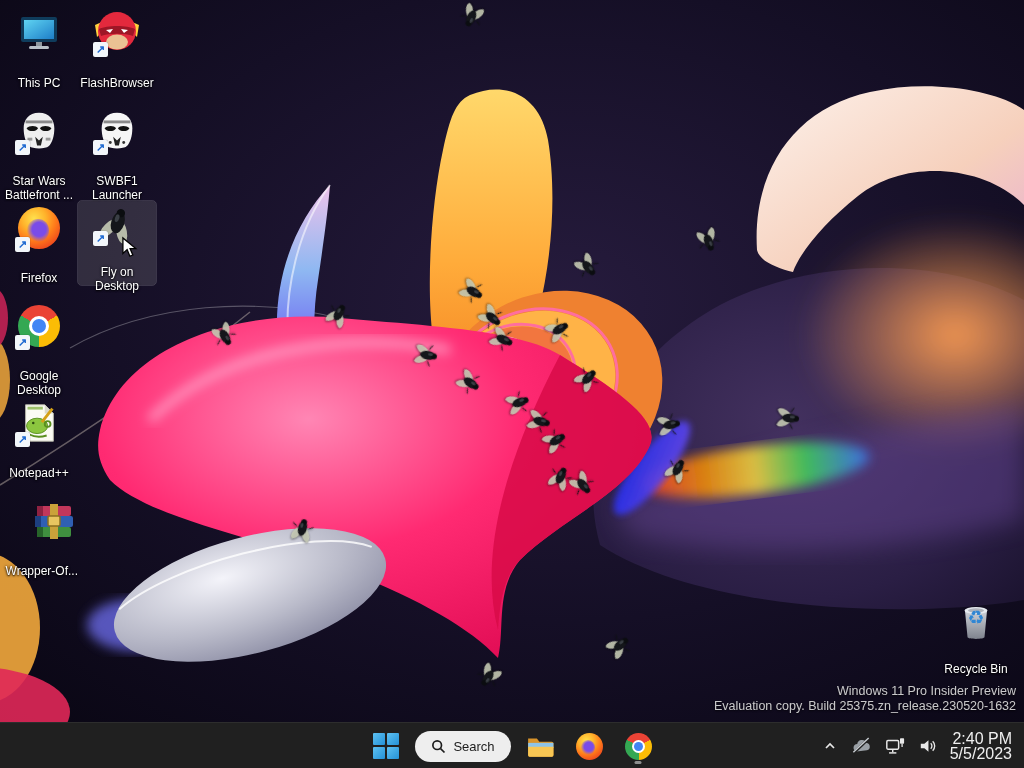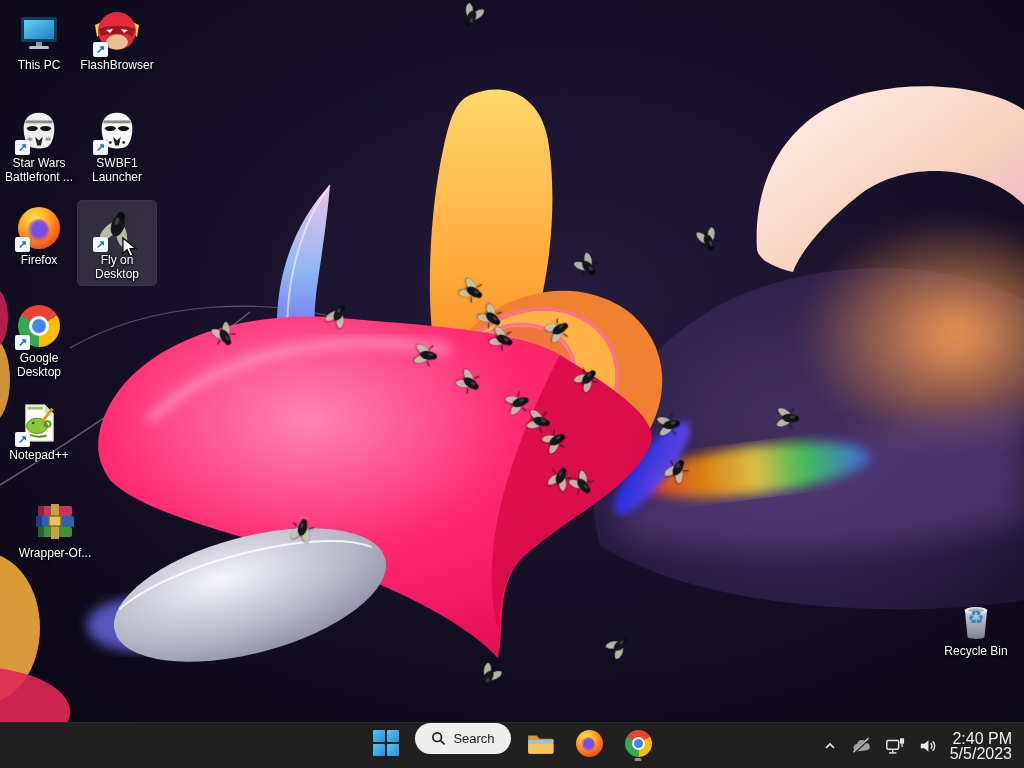--- a/index.html
+++ b/index.html
@@ -12,21 +12,21 @@
 
   
   .flies { position:absolute; left:0; top:0; width:1024px; height:722px; z-index:2; pointer-events:none; }
   .fly { position:absolute; width:28px; height:28px; }
   .fly svg { width:100%; height:100%; filter:drop-shadow(0 1px 1px rgba(0,0,0,.6)); }
 
   
   .dicon { position:absolute; width:78px; z-index:3; display:flex; flex-direction:column;
     align-items:center; padding-top:3px; border-radius:4px; cursor:default; }
   .dicon .glyph { width:48px; height:48px; position:relative; display:flex; align-items:center; justify-content:center; }
-  .dicon .lbl { margin-top:1px; font-size:12px; line-height:14px; color:#fff; text-align:center;
+  .dicon .lbl { margin-top:19px; font-size:12px; line-height:14px; color:#fff; text-align:center;
     text-shadow:0 1px 2px rgba(0,0,0,.95), 0 0 3px rgba(0,0,0,.8); max-width:78px; word-wrap:break-word; }
   .dicon.selected { background:rgba(160,160,160,.22); outline:1px solid rgba(255,255,255,.16); }
   .shortcut-badge { position:absolute; left:0px; bottom:0px; width:15px; height:15px; background:#f2f6fa;
     border-radius:2px; display:flex; align-items:center; justify-content:center;
     font-size:11px; font-weight:bold; color:#1f6ad1; box-shadow:0 0 1px rgba(0,0,0,.6); }
 
   
   .chrome-ball { width:42px; height:42px; border-radius:50%; position:relative;
     background:conic-gradient(from 300deg,#ea4335 0 120deg,#fbbc05 0 240deg,#34a853 0 360deg); }
   .chrome-ball::before { content:""; position:absolute; inset:11px; background:#fff; border-radius:50%; }
@@ -48,21 +48,21 @@
   .watermark { position:absolute; right:8px; bottom:54px; z-index:3; text-align:right;
     color:rgba(235,235,235,.85); font-size:12.5px; line-height:15px; text-shadow:0 1px 2px rgba(0,0,0,.7); }
 
   
   .cursor { position:absolute; left:122px; top:236px; z-index:9; width:22px; height:24px; pointer-events:none; }
 
   
   .taskbar { position:absolute; left:0; bottom:0; width:1024px; height:46px; z-index:8;
     background:#202020; border-top:1px solid #2d2d2d; }
   .tb-center { position:absolute; left:50%; top:0; height:46px; transform:translateX(-50%);
-    display:flex; gap:9px; }
+    display:flex; align-items:center; gap:9px; }
   .tb-btn { width:40px; height:40px; border-radius:5px; display:flex; align-items:center;
     justify-content:center; position:relative; }
   .start-grid { width:26px; height:26px; display:grid; grid-template-columns:12px 12px; grid-template-rows:12px 12px; gap:2px; }
   .start-grid span { background:linear-gradient(135deg,#5ec1f2,#2492d8); border-radius:1px; }
   .search-pill { height:31px; min-width:96px; background:#eeeeee; border-radius:16px;
     display:flex; align-items:center; justify-content:center; gap:7px; padding:0 14px; }
   .search-pill span { font-size:13px; color:#1c1c1c; }
   .run-indicator { position:absolute; bottom:2px; left:50%; transform:translateX(-50%);
     width:7px; height:3px; border-radius:2px; background:#8f8f8f; }
   .tb-right { position:absolute; right:4px; top:0; height:46px; display:flex; align-items:center; }
@@ -500,21 +500,21 @@
       <circle cx="33" cy="25" r="3" fill="none" stroke="#5a8f1f" stroke-width="2"></circle>
       <circle cx="18" cy="24" r="1.3" fill="#2d4a10"></circle>
       <line x1="38" y1="9" x2="27" y2="23" stroke="#d4a017" stroke-width="3"></line>
       <path d="M14,36 q8,4 18,1" stroke="#5a8f1f" stroke-width="2" fill="none"></path>
     </svg>
       <span class="shortcut-badge">↗</span>
     </div>
     <div class="lbl">Notepad++</div>
   </div>
 
-  <div class="dicon" style="left:16px; top:494px;">
+  <div class="dicon" style="left:0px; top:494px;align-items:flex-end;">
     <div class="glyph">
         <svg viewBox="0 0 48 48" width="48" height="48">
       <rect x="7" y="9" width="34" height="10" rx="2" fill="#c2375b"></rect>
           <rect x="7" y="9" width="6" height="10" fill="#8e2242"></rect>
       <rect x="5" y="19" width="38" height="11" rx="2" fill="#2f5fb3"></rect>
           <rect x="5" y="19" width="6" height="11" fill="#1d3f80"></rect>
       <rect x="7" y="30" width="34" height="10" rx="2" fill="#3f8f3f"></rect>
           <rect x="7" y="30" width="6" height="10" fill="#27642a"></rect>
       <rect x="20" y="7" width="8" height="35" fill="#caa23a"></rect>
       <rect x="18" y="19" width="12" height="10" rx="1.5" fill="#e8c560" stroke="#8a6d1f" stroke-width="1.5"></rect>
@@ -535,20 +535,24 @@
           </defs>
       <path d="M13,16 L35,16 L32.5,42 C32.5,44.5 15.5,44.5 15.5,42 Z" fill="url(#bin)" opacity=".95"></path>
       <ellipse cx="24" cy="15.5" rx="11.5" ry="3.6" fill="#e6eaef"></ellipse>
       <ellipse cx="24" cy="15.5" rx="8" ry="2.2" fill="#aeb3bb"></ellipse>
     </svg>
         <span class="recycle-glyph">♻</span>
       </div>
     <div class="lbl">Recycle Bin</div>
   </div>
 
+  <div class="watermark">
+    <div>Windows 11 Pro Insider Preview</div>
+    <div>Evaluation copy. Build 25375.zn_release.230520-1632</div>
+  </div>
 
   <div class="cursor"><svg viewBox="0 0 24 24" width="22" height="24">
     <polygon points="1,1 1,18 5.6,13.8 8.6,21 11.8,19.6 8.8,12.6 15,12.6" fill="#fff" stroke="#000" stroke-width="1.4"></polygon>
   </svg></div>
 
   <div class="taskbar">
     <div class="tb-center">
       <div class="tb-btn">
         <div class="start-grid">
             <span></span>

